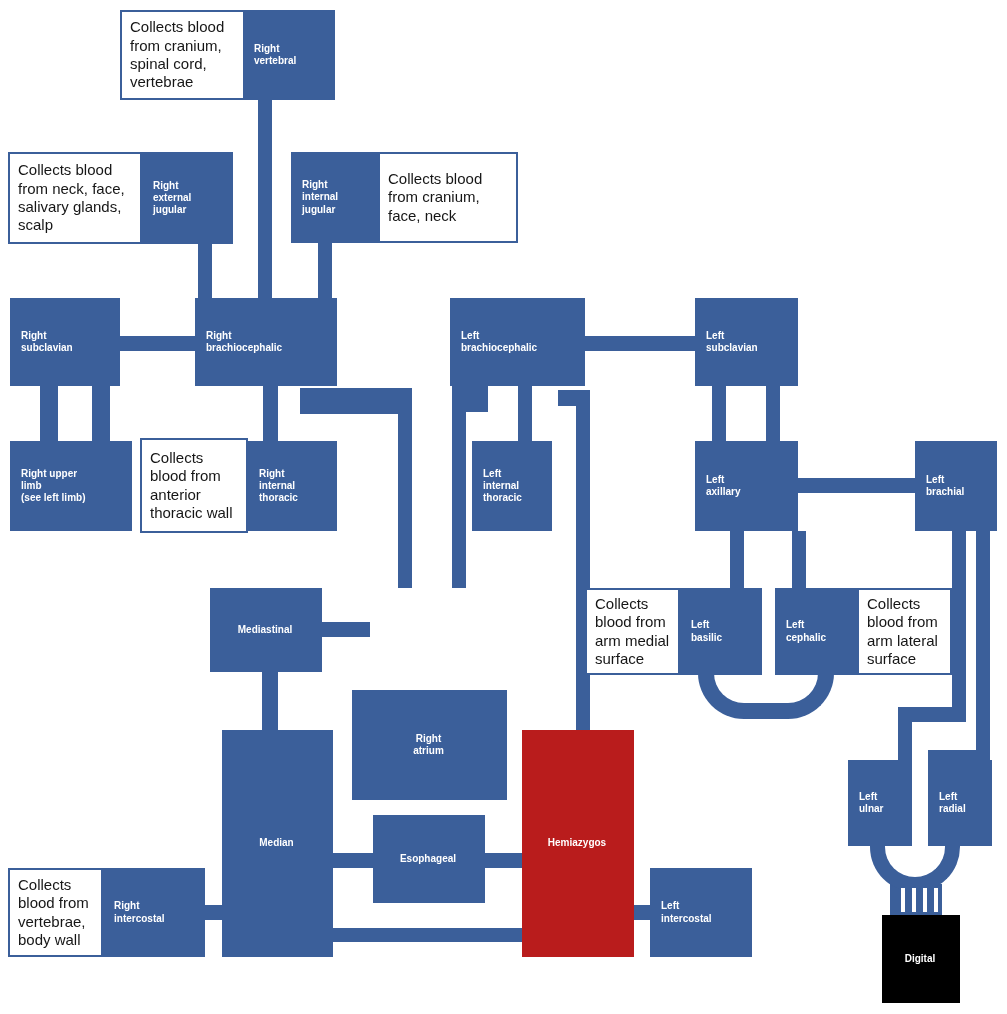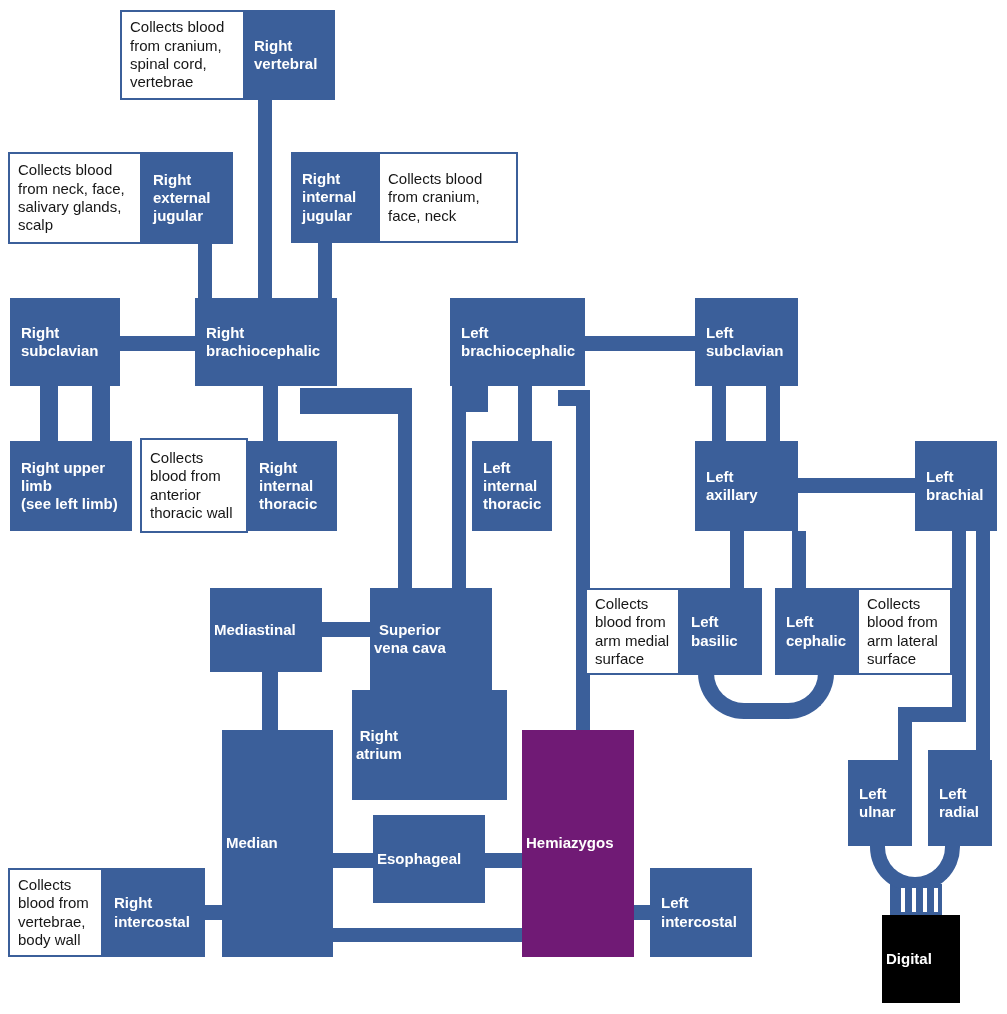--- a/index.html
+++ b/index.html
@@ -15,33 +15,33 @@
     display:flex;
     align-items:center;
     box-sizing:border-box;
     white-space:pre-line;
     line-height:1.22;
   }
   .vein{
     background:#3b5f9a;
     color:#ffffff;
     font-weight:bold;
-    font-size:15px;
+    font-size:10px;
     padding:4px 6px 4px 11px;
     text-align:left;
   }
   .note{
     background:#ffffff;
     border:2px solid #3b5f9a;
     color:#161616;
     font-size:15px;
     padding:4px 4px 4px 8px;
     text-align:left;
   }
-  .center{text-align:center;padding-left:4px;}
+  .center{justify-content:center;text-align:center;padding-left:4px;}
   .conn{position:absolute;background:#3b5f9a;}
   .arc{
     position:absolute;
     box-sizing:border-box;
     background:transparent;
     border:16px solid #3b5f9a;
     border-top:none;
   }
   .slit{position:absolute;background:#ffffff;}
 </style>
@@ -122,39 +122,37 @@
 internal
 thoracic</span></div>
     <div class="node vein" style="left: 472px; top: 441px; width: 80px; height: 90px; background: rgb(59, 95, 154); color: rgb(255, 255, 255);"><span>Left
 internal
 thoracic</span></div>
     <div class="node vein" style="left: 695px; top: 441px; width: 103px; height: 90px; background: rgb(59, 95, 154); color: rgb(255, 255, 255);"><span>Left
 axillary</span></div>
     <div class="node vein" style="left: 915px; top: 441px; width: 82px; height: 90px; background: rgb(59, 95, 154); color: rgb(255, 255, 255);"><span>Left
 brachial</span></div>
     <div class="node vein center" style="left: 210px; top: 588px; width: 112px; height: 84px; background: rgb(59, 95, 154); color: rgb(255, 255, 255);"><span>Mediastinal</span></div>
-    <div class="node vein center" style="left: 370px; top: 588px; width: 122px; height: 102px; background: rgb(59, 95, 154); color: rgb(255, 255, 255);"><span>Superior
-vena cava</span></div>
     <div class="node vein center" style="left: 352px; top: 690px; width: 155px; height: 110px; background: rgb(59, 95, 154); color: rgb(255, 255, 255);"><span>Right
 atrium</span></div>
     <div class="node note" style="left: 585px; top: 588px; width: 95px; height: 87px; border-color: rgb(59, 95, 154); color: rgb(22, 22, 22);"><span>Collects
 blood from
 arm medial
 surface</span></div>
     <div class="node vein" style="left: 680px; top: 588px; width: 82px; height: 87px; background: rgb(59, 95, 154); color: rgb(255, 255, 255);"><span>Left
 basilic</span></div>
     <div class="node vein" style="left: 775px; top: 588px; width: 82px; height: 87px; background: rgb(59, 95, 154); color: rgb(255, 255, 255);"><span>Left
 cephalic</span></div>
     <div class="node note" style="left: 857px; top: 588px; width: 95px; height: 87px; border-color: rgb(59, 95, 154); color: rgb(22, 22, 22);"><span>Collects
 blood from
 arm lateral
 surface</span></div>
     <div class="node vein center" style="left: 222px; top: 730px; width: 111px; height: 227px; background: rgb(59, 95, 154); color: rgb(255, 255, 255);"><span>Median</span></div>
     <div class="node vein center" style="left: 373px; top: 815px; width: 112px; height: 88px; background: rgb(59, 95, 154); color: rgb(255, 255, 255);"><span>Esophageal</span></div>
-    <div class="node vein center" style="left: 522px; top: 730px; width: 112px; height: 227px; background: #701a75; color: rgb(255, 255, 255);"><span>Hemiazygos</span></div>
+    <div class="node vein center" style="left: 522px; top: 730px; width: 112px; height: 227px; background: #b91c1c; color: rgb(255, 255, 255);"><span>Hemiazygos</span></div>
     <div class="node vein" style="left: 848px; top: 760px; width: 64px; height: 86px; background: rgb(59, 95, 154); color: rgb(255, 255, 255);"><span>Left
 ulnar</span></div>
     <div class="node vein" style="left: 928px; top: 760px; width: 64px; height: 86px; background: rgb(59, 95, 154); color: rgb(255, 255, 255);"><span>Left
 radial</span></div>
     <div class="node note" style="left: 8px; top: 868px; width: 95px; height: 89px; border-color: rgb(59, 95, 154); color: rgb(22, 22, 22);"><span>Collects
 blood from
 vertebrae,
 body wall</span></div>
     <div class="node vein" style="left: 103px; top: 868px; width: 102px; height: 89px; background: rgb(59, 95, 154); color: rgb(255, 255, 255);"><span>Right
 intercostal</span></div>

